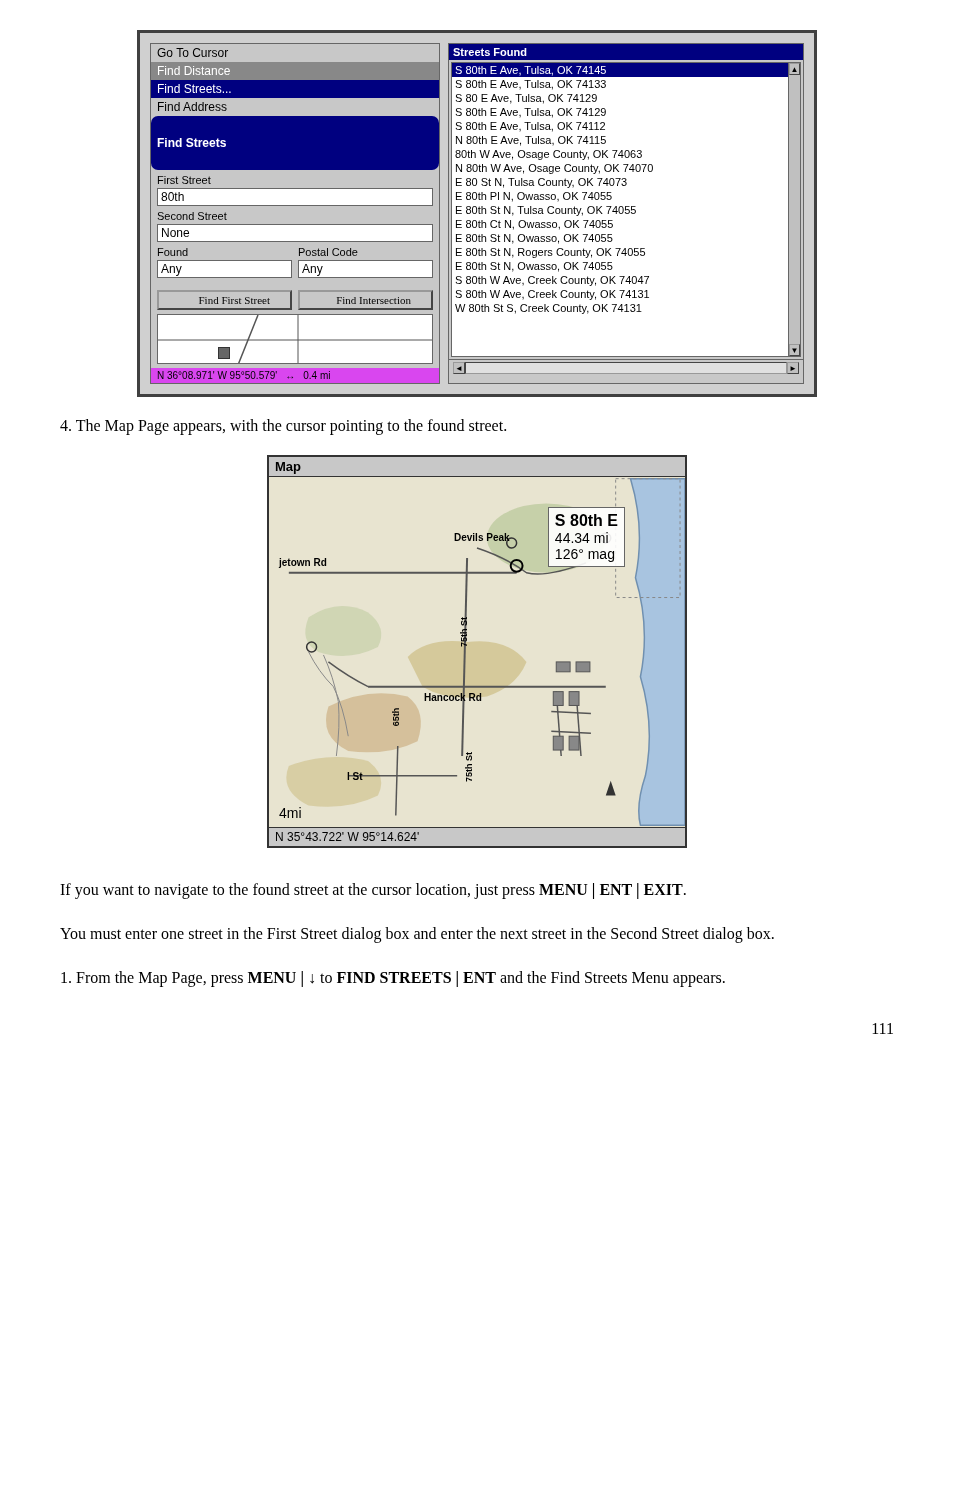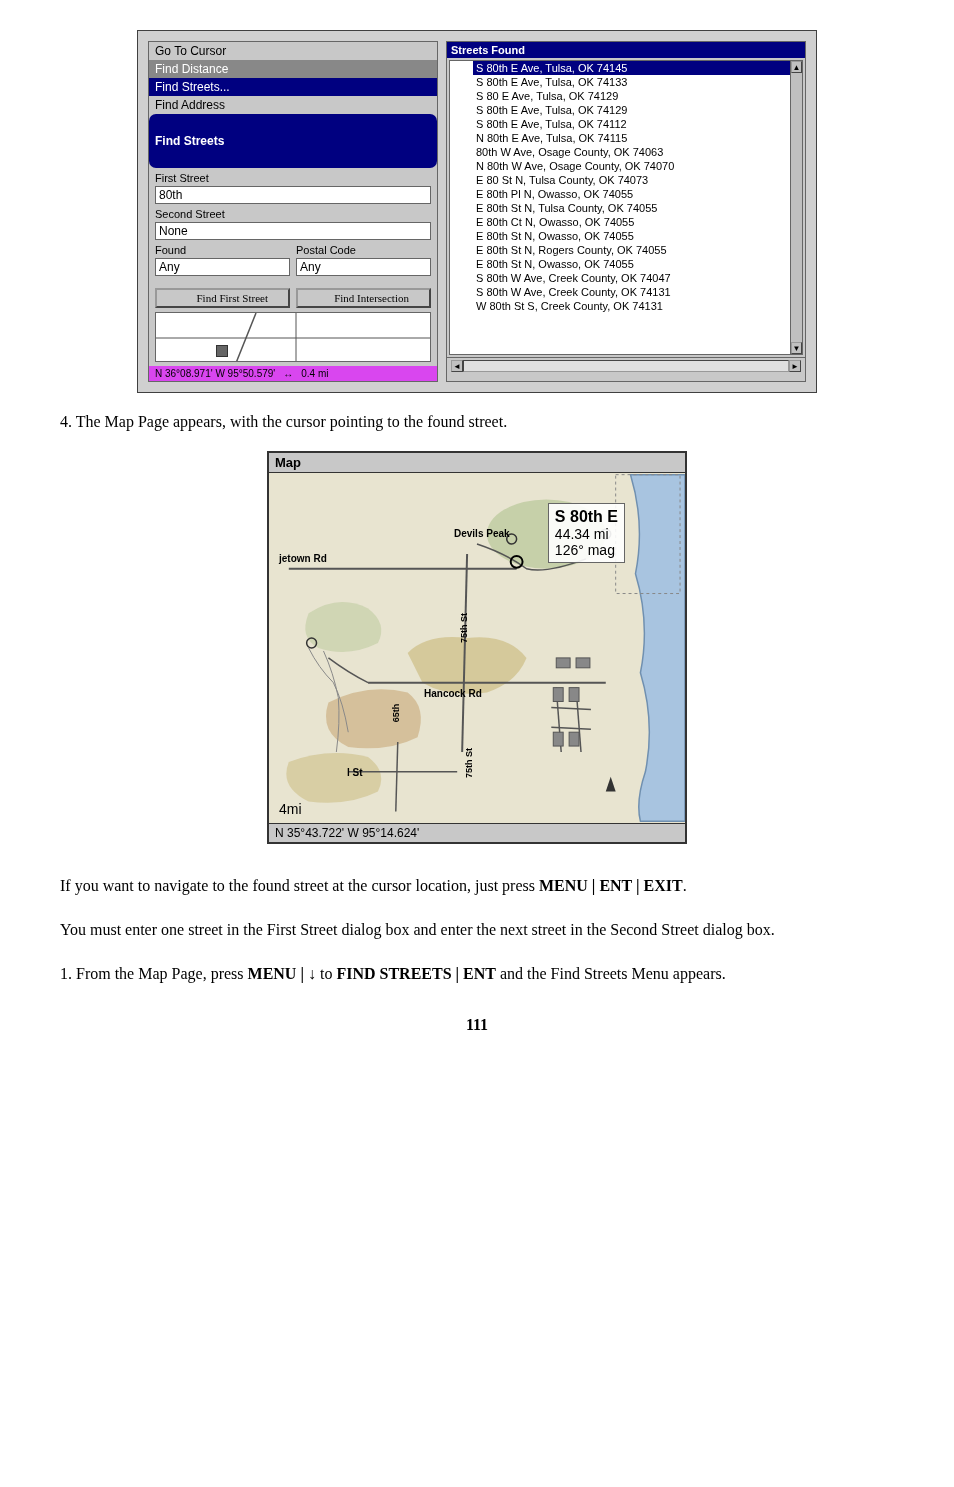--- a/index.html
+++ b/index.html
@@ -10,21 +10,21 @@
       color: #000000;
       width: 954px;
       min-height: 1487px;
       padding: 30px 60px;
     }
 
     
     .screenshot-container {
       display: flex;
       gap: 8px;
-      border: 1px solid #404040;
+      border: 3px solid #404040;
       padding: 10px;
       background: #d0d0d0;
       margin-bottom: 20px;
       width: 680px;
       margin-left: auto;
       margin-right: auto;
     }
 
     .left-panel {
       background: #c8c8c8;
@@ -141,21 +141,20 @@
       padding: 2px 4px;
     }
 
     .streets-list {
       background: #fff;
       border: 1px solid #666;
       margin: 2px;
       height: 295px;
       overflow: hidden;
       position: relative;
-      padding-left: 23px;
     }
 
     .street-item {
       font-size: 11px;
       font-family: Arial, sans-serif;
       padding: 1px 3px;
       color: #000;
       white-space: nowrap;
     }
 
@@ -267,25 +266,24 @@
       line-height: 1.5;
       margin-bottom: 20px;
       color: #000;
     }
 
     .body-text strong {
       font-weight: bold;
     }
 
     .page-number {
-      text-align: center;
+      text-align: right;
       font-size: 16px;
       margin-top: 30px;
       color: #000;
-      font-weight: bold;
     }
 
     .map-scale {
       position: absolute;
       bottom: 6px;
       left: 10px;
       font-size: 14px;
       font-family: Arial, sans-serif;
     }
 

